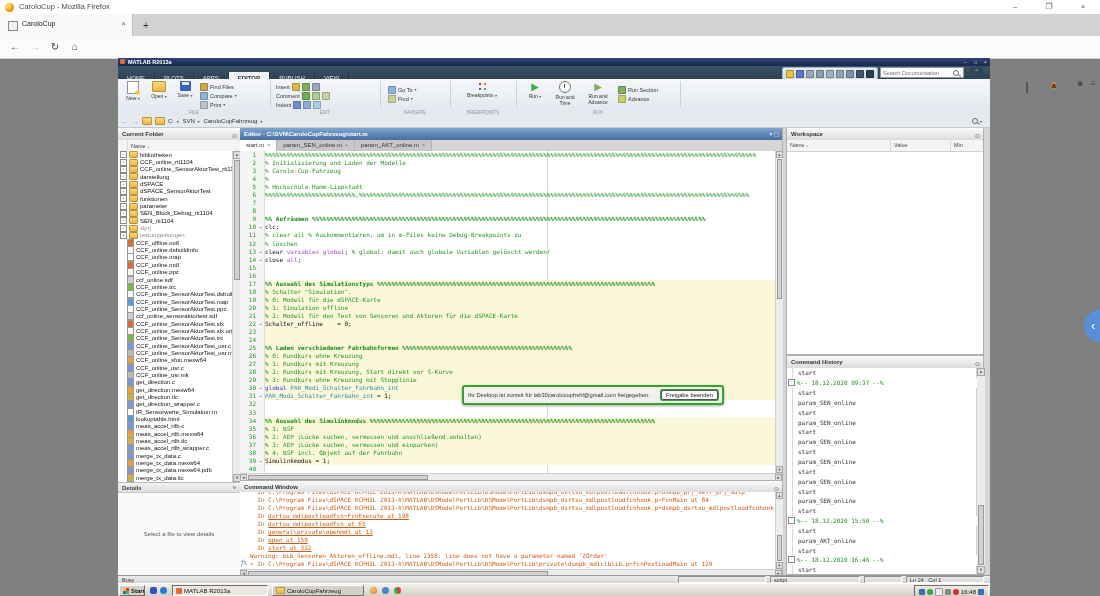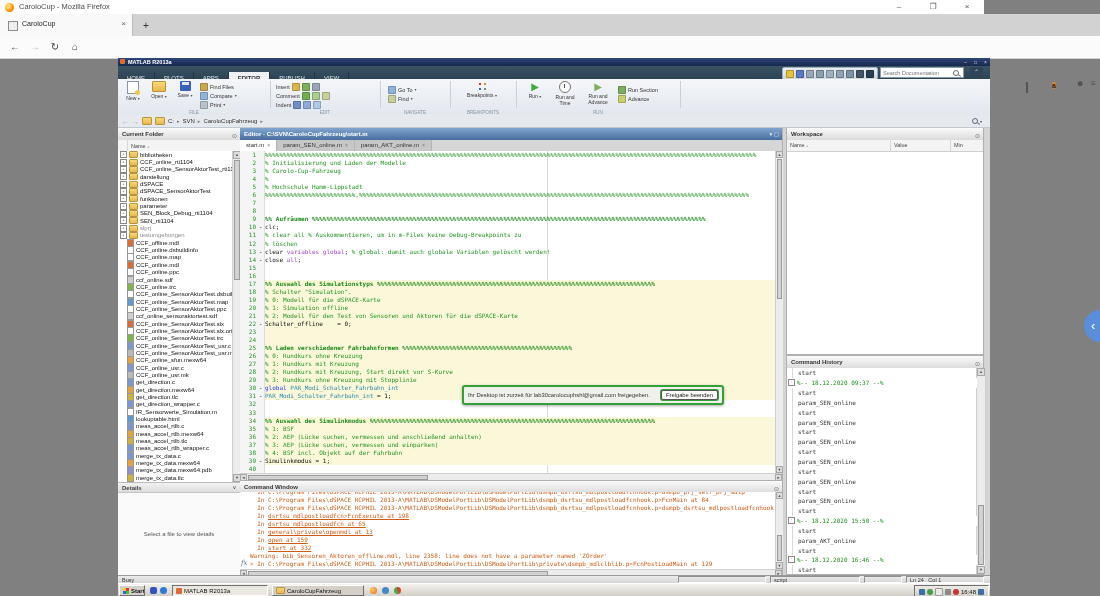--- a/index.html
+++ b/index.html
@@ -1,18 +1,18 @@
 <!DOCTYPE html>
 <html><head>
 <meta charset="utf-8">
 <style>
   html,body{margin:0;padding:0;width:1100px;height:596px;overflow:hidden;
     font-family:"Liberation Sans",sans-serif;background:#808080;position:relative;}
   
-  #fftitle{position:absolute;left:0;top:0;width:984px;height:14px;background:#fff;}
+  #fftitle{position:absolute;left:0;top:0;width:1100px;height:14px;background:#fff;}
   #fftitle .fflogo{position:absolute;left:5px;top:3px;width:9px;height:9px;border-radius:50%;
     background:radial-gradient(circle at 35% 35%,#ffd56b 0 25%,#ff9500 55%,#e66000 100%);}
   #fftitle .t{position:absolute;left:19px;top:2px;font-size:7.5px;color:#4a4a4a;}
   .wbtn{position:absolute;top:0;width:34px;height:14px;text-align:center;line-height:14px;font-size:8px;color:#555;}
   #tabstrip{position:absolute;left:0;top:14px;width:1100px;height:22px;background:#d2d2d2;border-bottom:1px solid #b9b9b9;}
   .fftab{position:absolute;left:0;top:0;width:132px;height:22px;background:#f9f9fa;border-right:1px solid #bdbdbd;}
   .fftab .fav{position:absolute;left:8px;top:7px;width:8px;height:8px;border:1px solid #8a8a8a;background:#eee;}
   .fftab .tl{position:absolute;left:22px;top:6px;font-size:7px;color:#222;}
   .fftab .tx{position:absolute;right:6px;top:5px;font-size:8px;color:#666;}
   #newtab{position:absolute;left:138px;top:4px;width:16px;height:16px;text-align:center;line-height:15px;font-size:10px;color:#333;}

